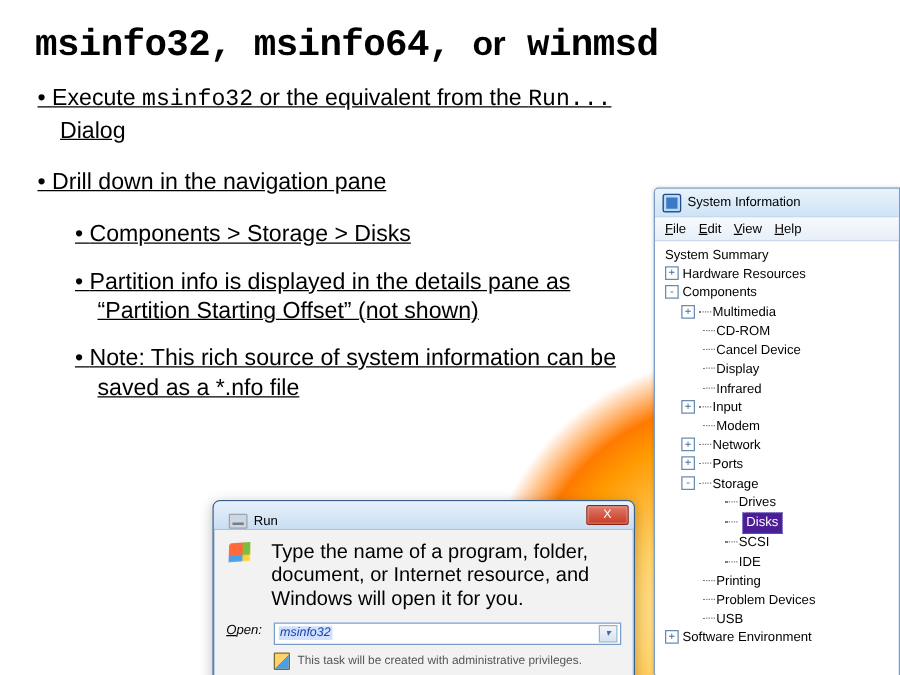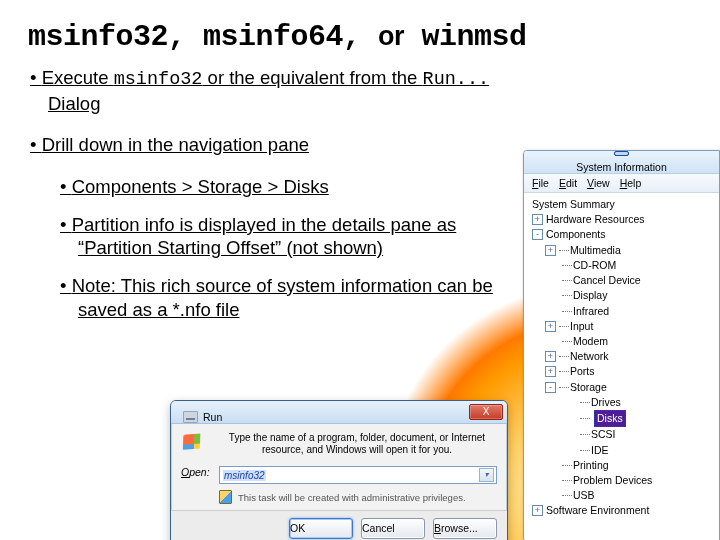--- a/index.html
+++ b/index.html
@@ -70,21 +70,20 @@
     box-shadow: 0 0 3px rgba(0,0,0,0.15);
   }
   .sysinfo .titlebar {
     height: 22px;
     background: linear-gradient(#eaf3fb,#cfe3f6);
     display: flex;
     align-items: center;
     padding: 0 6px;
     gap: 5px;
     border-bottom: 1px solid #b7cfe7;
-    flex-direction: column;
   }
   .sysinfo .titlebar .icon {
     width: 13px; height: 13px;
     background: #3a79c4;
     border: 1px solid #1d4e89;
     border-radius: 2px;
     box-shadow: inset 0 0 0 2px #bcd9f4;
   }
   .sysinfo .titlebar .caption { color: #000; }
   .sysinfo .menubar {
@@ -197,21 +196,21 @@
     position:absolute; left:2px; top:2px; width:22px; height:20px;
     background:
       linear-gradient(#ff6a3c,#ff6a3c) 0 0/50% 50% no-repeat,
       linear-gradient(#7bbd3d,#7bbd3d) 50% 0/50% 50% no-repeat,
       linear-gradient(#4aa0e8,#4aa0e8) 0 50%/50% 50% no-repeat,
       linear-gradient(#ffd23d,#ffd23d) 50% 50%/50% 50% no-repeat;
     transform: skewY(-4deg) skewX(-2deg);
     filter: blur(.3px);
     border-radius:2px;
   }
-  .rundlg .desc { flex: 1; line-height: 1.2; color: #000; font-size: 10px; text-align: center;}
+  .rundlg .desc { flex: 1; line-height: 1.2; color: #000; font-size: 16px;}
   .rundlg .row2 {
     display: flex;
     padding: 2px 10px 4px 10px;
     font-style: italic;
   }
   .rundlg .row2 .lbl { width: 38px; color: #000; font-size:10.5px;}
   .rundlg .row2 .field {
     flex: 1;
     height: 16px;
     border: 1px solid #7a9ecb;

